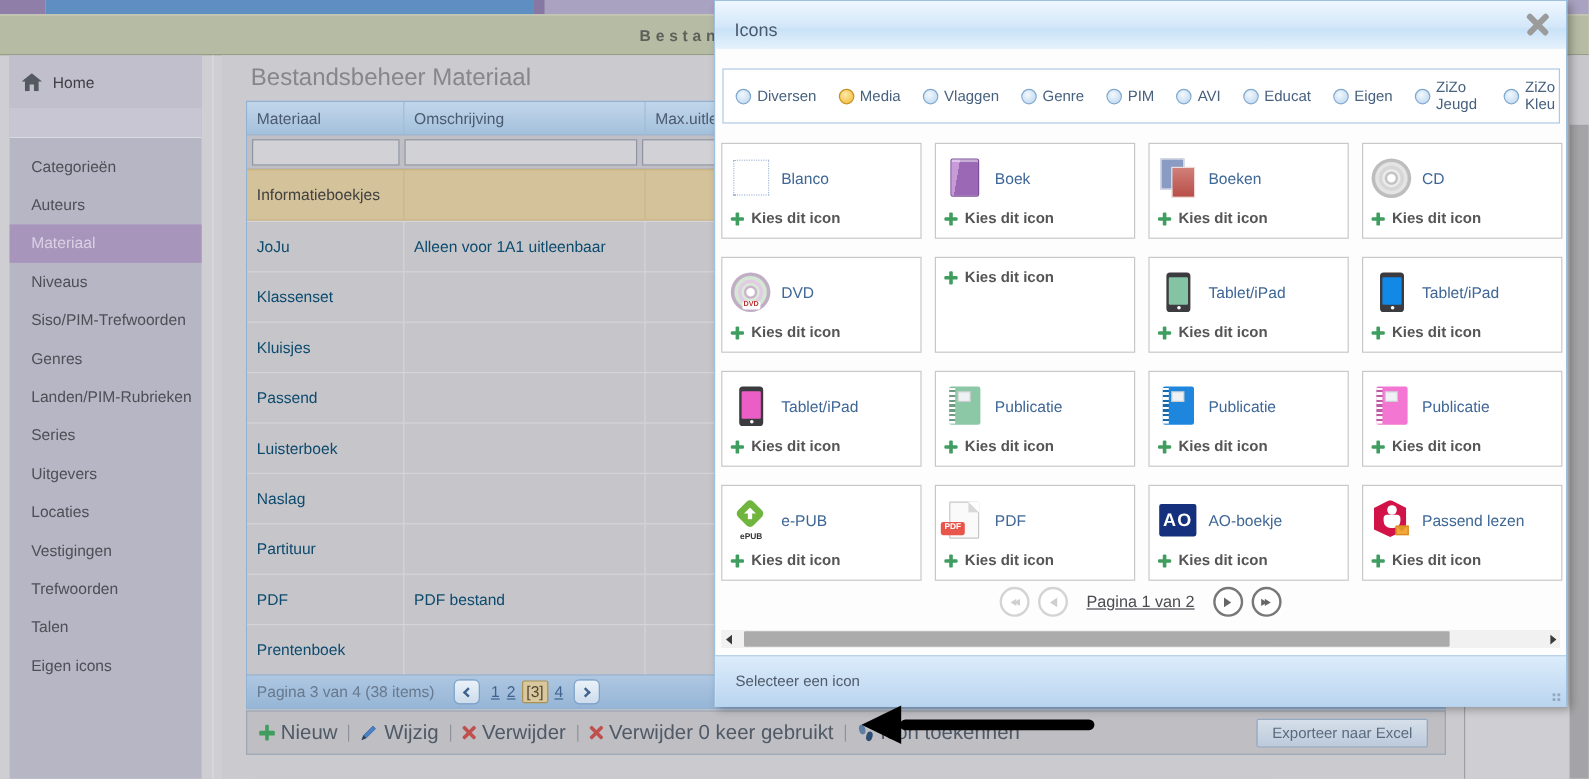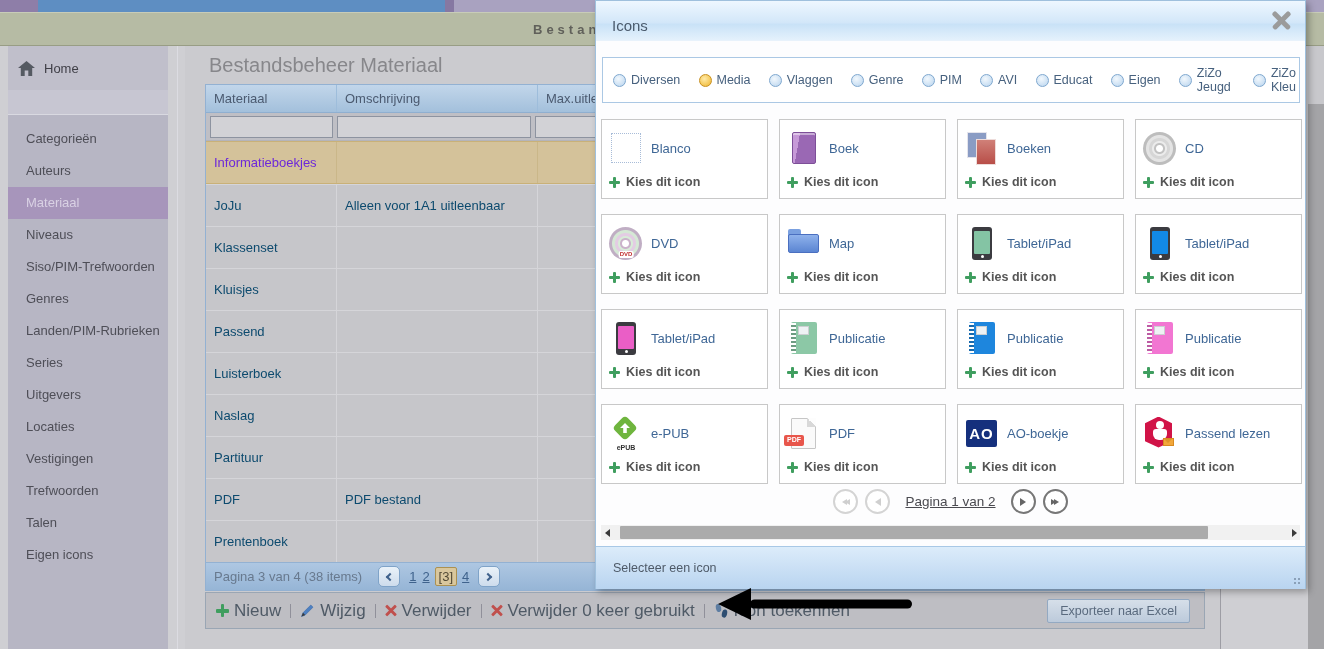--- a/index.html
+++ b/index.html
@@ -44,21 +44,21 @@
   .c1 { width:131px; } .c2 { width:201px; } .c3 { flex:1; border-right:none !important; }
   .tfilter { height:28px; display:flex; background:#bfbfc5; border-bottom:1px solid #b4b4ba; }
   .tfilter input { height:22px; margin:3px 0 0 4px; border:1px solid #8d93a0; background:#d2d2d6; outline:none;
                    font-family:"Liberation Sans",sans-serif; font-size:12px; color:#444; padding:0 4px; }
   .fi1 { width:123px; } .fi2 { width:194px; } .fi3 { width:450px; }
   .trow { height:42px; display:flex; background:#c6c6ca; border-top:1px solid #d5d5d9; }
   .trow:first-child { border-top:none; }
   .tc { font-size:13px; color:#0c4a6e; line-height:41px; padding-left:8px; border-right:1px solid #d5d5d9;
         overflow:hidden; white-space:nowrap; }
   .trow.sel { background:#d4c29a; border-top:1px solid #c9b178; border-bottom:1px solid #c9b178; height:43px; }
-  .trow.sel .tc { color:#6d28d9; border-right-color:#cab789; }
+  .trow.sel .tc { color:#404040; border-right-color:#cab789; }
 
   .pager { height:28px; display:flex; align-items:center; gap:6px; padding-left:8px;
            background:linear-gradient(#aec7e2,#96b5d6); border-top:1px solid #93b1d2; }
   .pstat { font-size:13px; color:#68798e; margin-right:10px; }
   .nav-btn { width:22px; height:21px; border-radius:5px; border:1px solid #7fa3c8;
              background:linear-gradient(#eaf2f9,#cddcec); display:inline-flex; align-items:center; justify-content:center; }
   .chv { display:inline-block; width:6px; height:6px; border-left:2px solid #3f628c; border-bottom:2px solid #3f628c; }
   .chv.l { transform:rotate(45deg); margin-left:2px; }
   .chv.r { transform:rotate(-135deg); margin-right:2px; }
   .pg { font-size:13px; color:#3f628c; text-decoration:underline; margin:0 3px; }
@@ -458,27 +458,20 @@
             <b class="dvdt">DVD</b>
           </span>
           <span class="card-label">DVD</span>
         </div>
         <div class="card-action">
           <i class="plus-ic"></i>
           <span>Kies dit icon</span>
         </div>
       </div>
       <div class="card">
-        <div class="card-top">
-          <span class="icn ic-map">
-            <i class="tabf"></i>
-            <i class="bodyf"></i>
-          </span>
-          <span class="card-label">Map</span>
-        </div>
         <div class="card-action">
           <i class="plus-ic"></i>
           <span>Kies dit icon</span>
         </div>
       </div>
       <div class="card">
         <div class="card-top">
           <span class="icn">
             <i class="ic-tabl tg" style="position:absolute">
               <i class="scr"></i>

